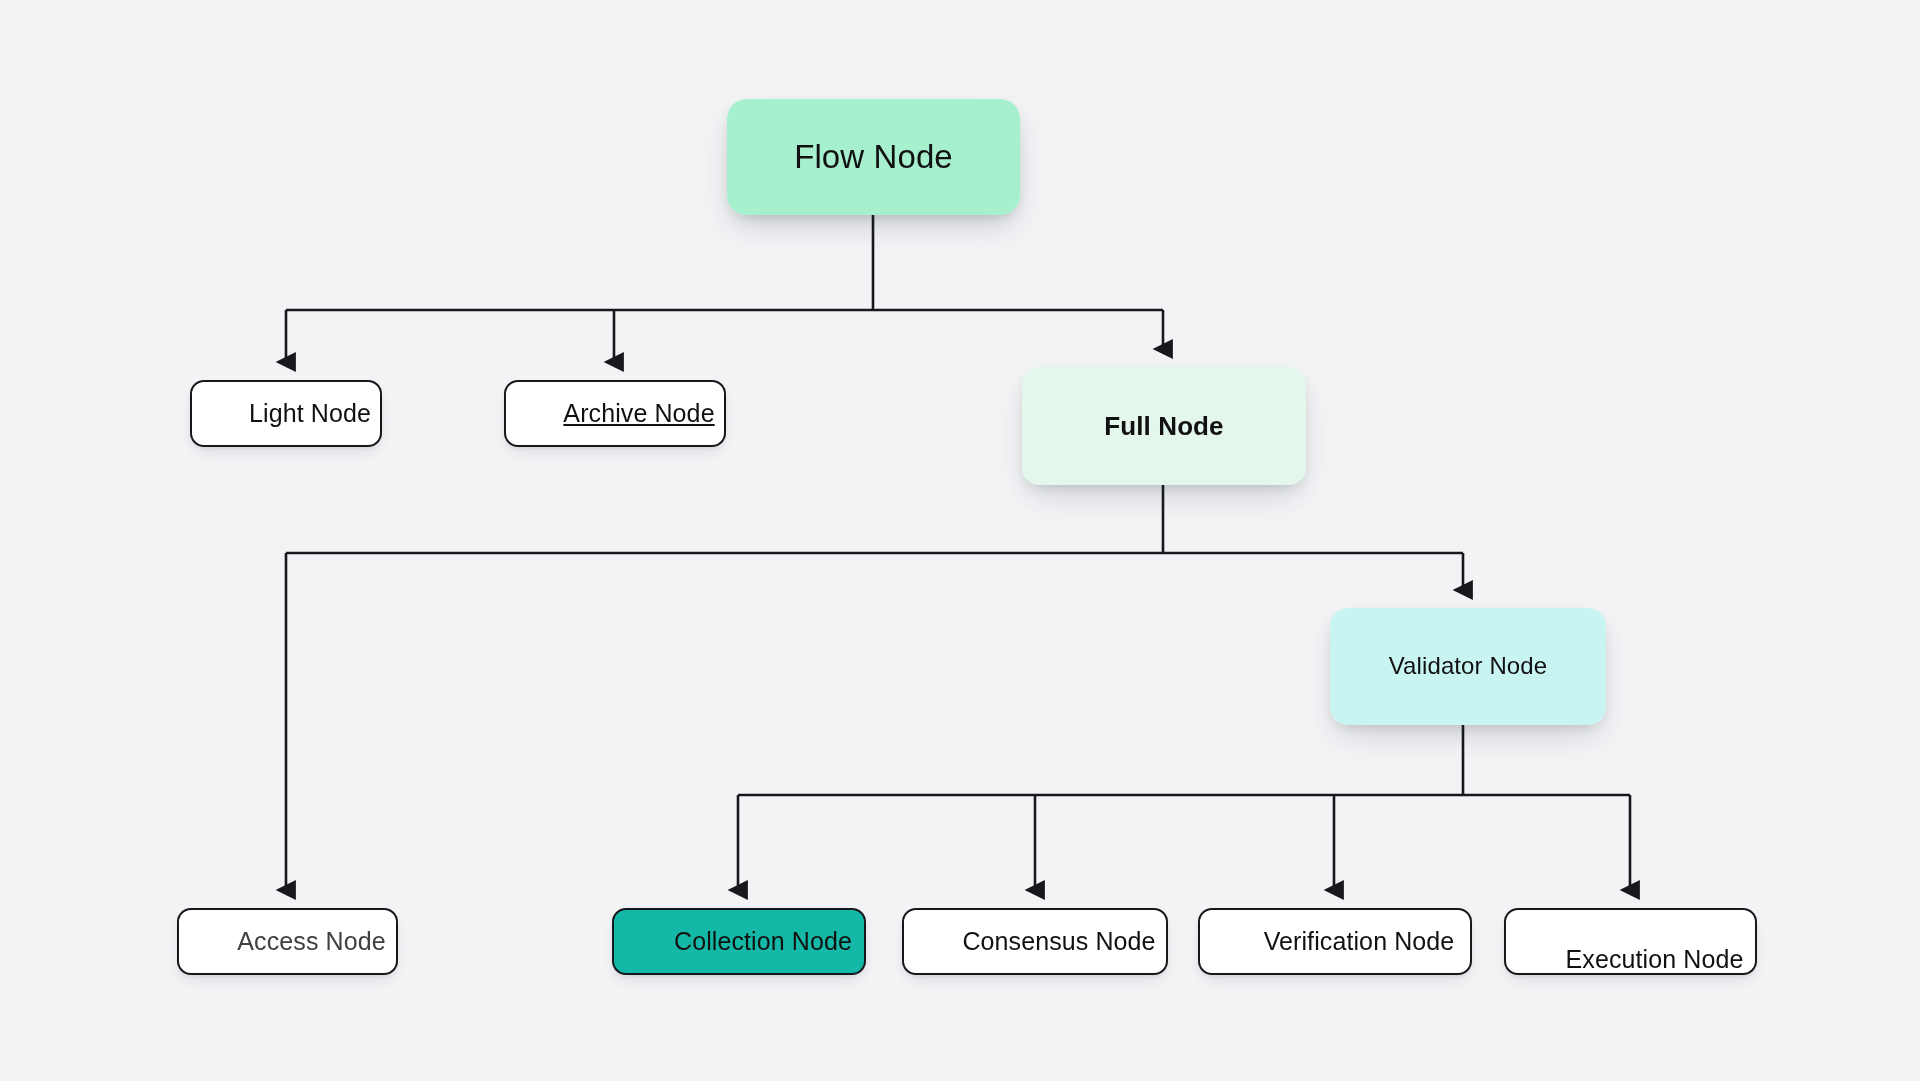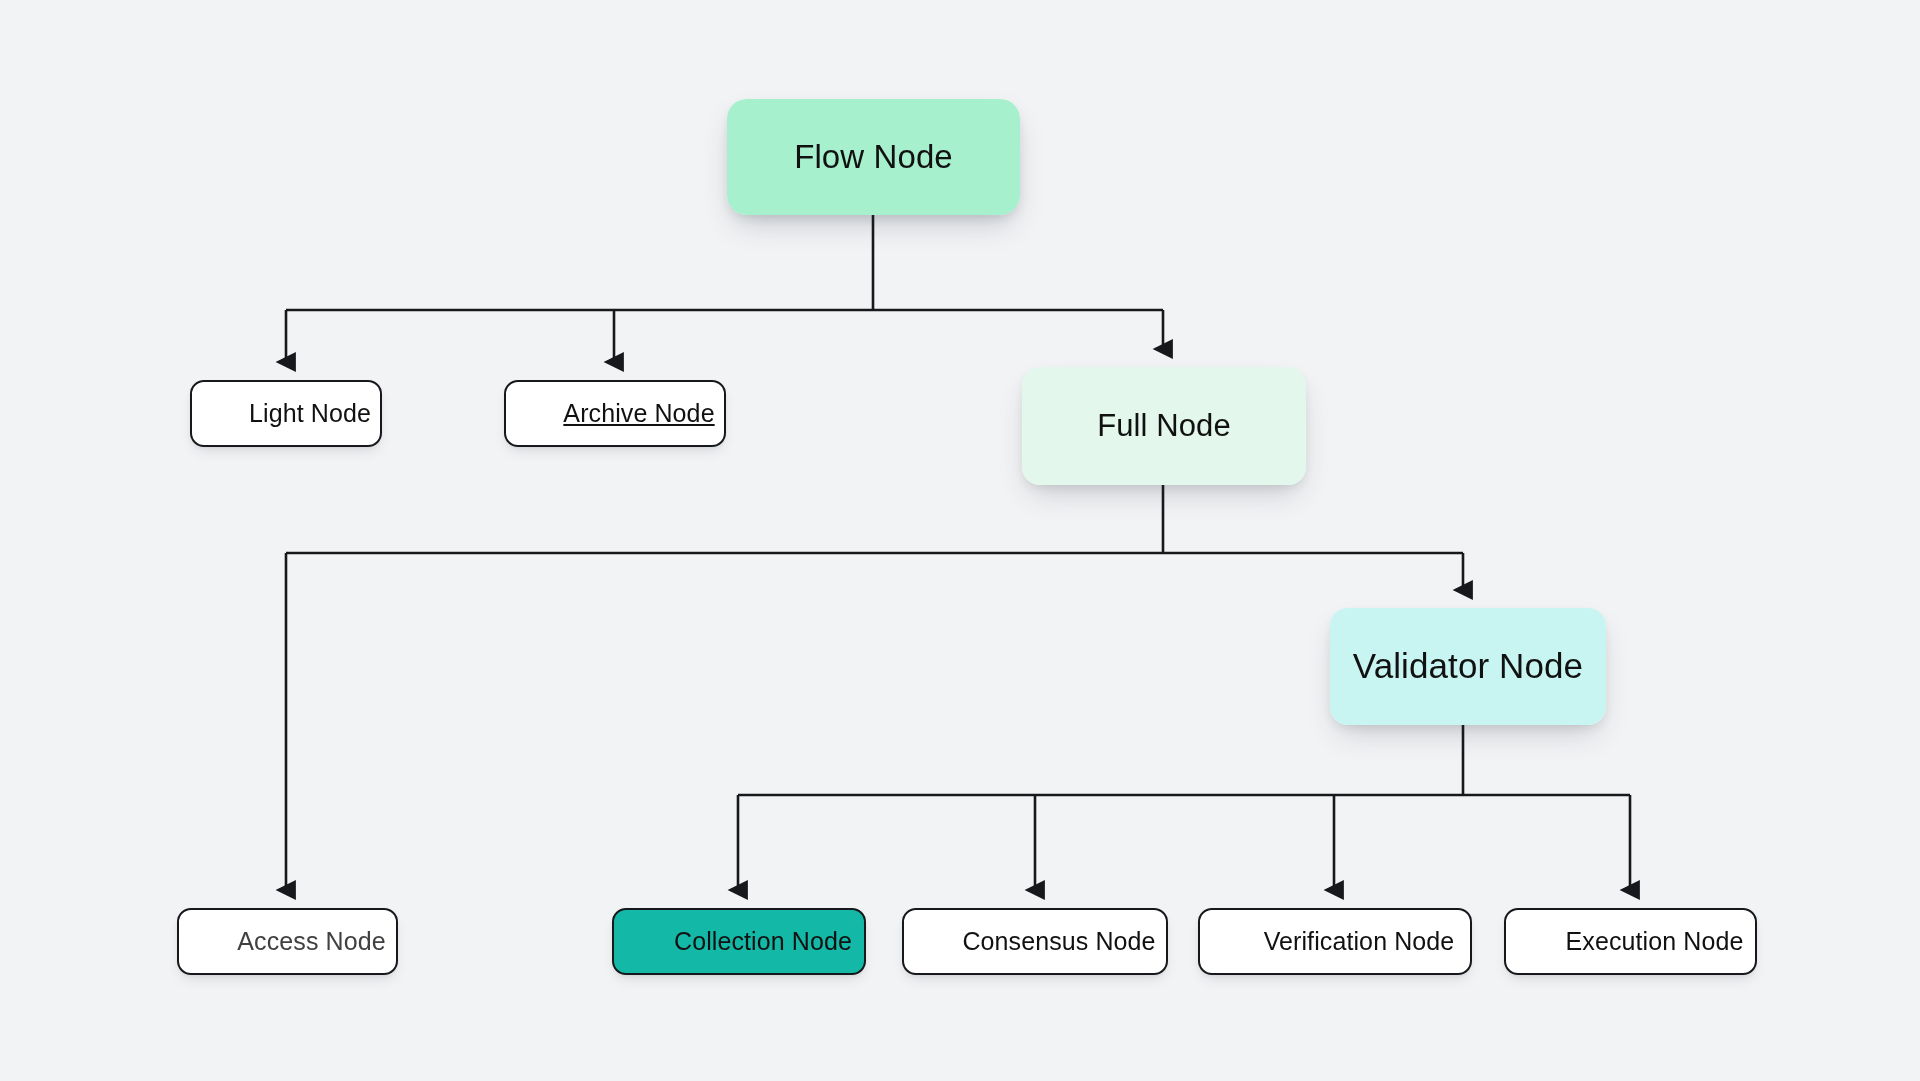--- a/index.html
+++ b/index.html
@@ -60,26 +60,27 @@
     font-weight: 500;
     letter-spacing: 0.1px;
   }
   .node.root {
     font-size: 33px;
     border-radius: 20px;
     box-shadow: 0 14px 30px -8px rgba(40,50,60,0.26),
                 0 5px 12px -4px rgba(40,50,60,0.16);
   }
   .node.level2 {
-    font-size: 31px;
+    font-size: 26px;
     box-shadow: 0 14px 30px -8px rgba(40,50,60,0.22),
                 0 5px 12px -4px rgba(40,50,60,0.14);
+    font-weight: bold;
   }
   .node.level3 {
-    font-size: 35px;
+    font-size: 24px;
     box-shadow: 0 14px 30px -8px rgba(40,50,60,0.22),
                 0 5px 12px -4px rgba(40,50,60,0.14);
   }
 </style>
 </head>
 <body style="background: rgb(242, 243, 245);">
 
 <div id="diagram" style="background: rgb(242, 243, 245);">
 
   <svg id="edges" viewBox="0 0 1920 1081" width="1920" height="1081" xmlns="http://www.w3.org/2000/svg">
@@ -140,17 +141,17 @@
   </div>
 
   <div class="node plain" style="left: 902px; top: 908px; width: 266px; height: 67px; color: rgb(17, 17, 17); background: rgb(255, 255, 255);">
     <span>Consensus Node</span>
   </div>
 
   <div class="node plain" style="left: 1198px; top: 908px; width: 274px; height: 67px; color: rgb(17, 17, 17); background: rgb(255, 255, 255); align-items: center;">
     <span>Verification Node</span>
   </div>
 
-  <div class="node plain" style="left: 1504px; top: 908px; width: 253px; height: 67px; color: rgb(17, 17, 17); background: rgb(255, 255, 255);">
+  <div class="node plain" style="left: 1504px; top: 908px; width: 253px; height: 67px; color: rgb(17, 17, 17); background: rgb(255, 255, 255); align-items: flex-end;">
     <span>Execution Node</span>
   </div>
 
 </div>
 
 </body></html>

